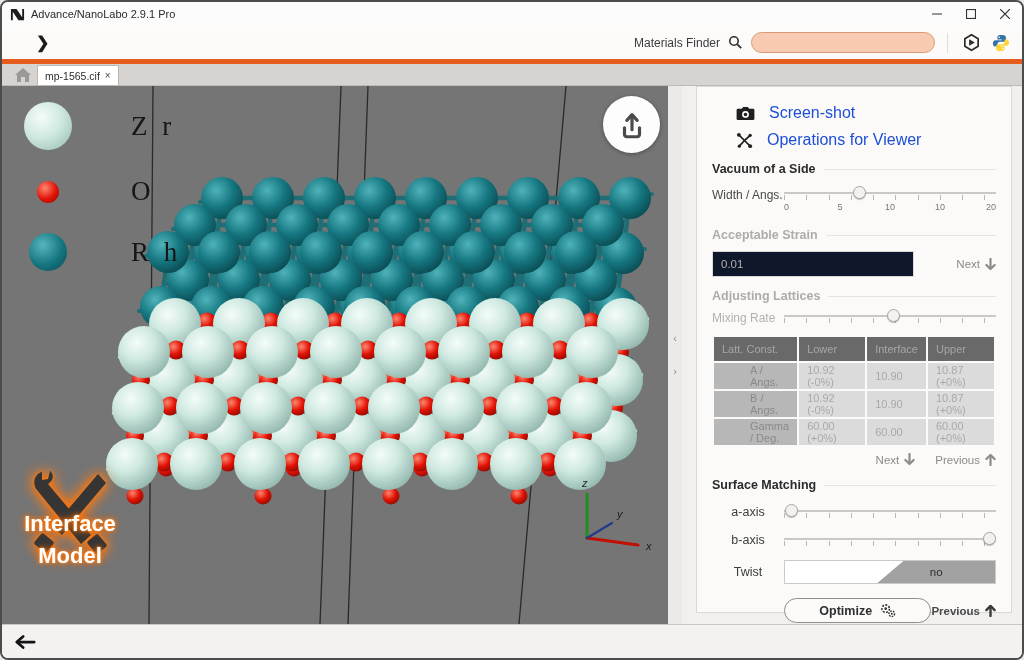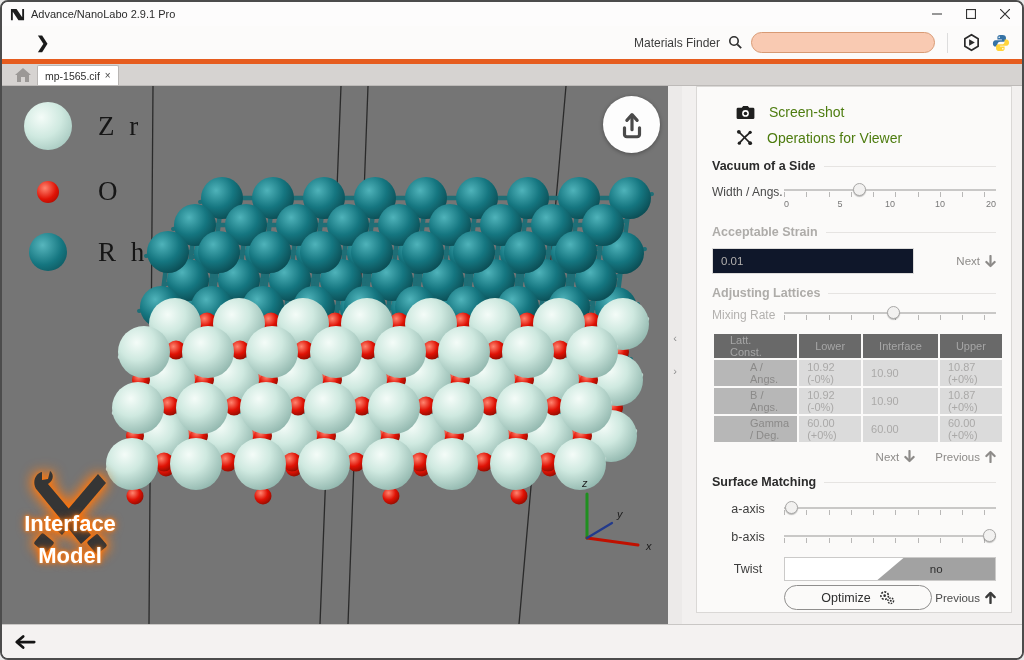--- a/index.html
+++ b/index.html
@@ -38,21 +38,21 @@
   .viewport svg.scene { position:absolute; left:0; top:0; }
 
   .collapse-strip { width:14px; height:538px; background:#eceae9; display:flex; flex-direction:column;
     align-items:center; justify-content:center; gap:22px; color:#8f8f8f; font-size:11px; flex:none; }
   .collapse-strip span { cursor:pointer; line-height:1; }
   .gutter { width:14px; flex:none; }
 
   
   .legend { position:absolute; left:22px; top:16px; }
   .legend-item { display:flex; align-items:center; margin-bottom:26px; }
-  .legend-item .lab { font-family:"Liberation Serif", serif; font-size:27px; color:#161616; letter-spacing:4px; }
+  .legend-item .lab { font-family:"Liberation Serif", serif; font-size:27px; color:#161616; letter-spacing:4px;margin-left:33px; }
   .sphere { border-radius:50%; margin-right:26px; flex:none; }
   .sphere-zr { width:48px; height:48px; background:radial-gradient(circle at 36% 32%, #f4fcf8, #cfe9e0 45%, #93b9b0 100%); }
   .sphere-o  { width:22px; height:22px; margin-left:13px; margin-right:39px; background:radial-gradient(circle at 36% 32%, #ff8570, #e01205 55%, #8d0b00 100%); }
   .sphere-rh { width:38px; height:38px; margin-left:5px; margin-right:31px; background:radial-gradient(circle at 36% 32%, #57b6bd, #157680 55%, #0a4950 100%); }
 
   
   .export-btn { position:absolute; right:8px; top:10px; width:57px; height:57px; border-radius:50%;
     background:#fdfdfd; box-shadow:0 1px 4px rgba(0,0,0,.35); display:flex; align-items:center; justify-content:center; cursor:pointer; }
 
   
@@ -62,21 +62,21 @@
     text-shadow:0 0 9px #ff6a00, 0 0 4px #ff7c10, 0 0 2px #ffa040; }
 
   
   .panel { width:316px; height:527px; background:#fbfaf9; border:1px solid #dad8d6; padding:8px 15px 0 15px; font-size:12px; color:#444; flex:none; }
   .sec-head { display:flex; align-items:center; margin-top:8px; }
   .sec-head .t { font-size:12.5px; font-weight:bold; color:#2b2b2b; white-space:nowrap; }
   .sec-head .rule { flex:1; height:1px; background:#e6e4e2; margin-left:8px; }
   .sec-head.disabled .t { color:#aeaca9; }
 
   .ctl-row { display:flex; align-items:center; gap:14px; margin:9px 0 0 24px; cursor:pointer; }
-  .ctl-row .txt { font-size:14px; color:#4d7c0f; }
+  .ctl-row .txt { font-size:16px; color:#1d4ed8; }
 
   .slider-row { display:flex; align-items:flex-start; margin-top:10px;justify-content:space-between; }
   .slider-row .lab { width:72px; font-size:12px; color:#4a4a4a; padding-top:2px; }
   .slider-row .lab.disabled { color:#b3b1af; }
   .slider { position:relative; flex:1; height:16px; }
   .slider .track { position:absolute; left:0; right:0; top:6px; height:2px; background:#c9c8c7; }
   .slider .ticks { position:absolute; left:0; right:0; top:9px; height:5px;
      background:repeating-linear-gradient(90deg, #b9b8b7 0 1px, transparent 1px 10.5%); }
   .slider .thumb { position:absolute; top:0; width:13px; height:13px; margin-left:-7px; border-radius:50%;
      background:#f2f1f0; border:1px solid #a9a8a7; box-shadow:0 1px 1px rgba(0,0,0,.25); cursor:pointer; }
@@ -85,35 +85,35 @@
   .tick-labels span:first-child { text-align:left; }
   .tick-labels span:last-child { text-align:right; }
 
   .strain-row { display:flex; align-items:center; margin-top:9px; }
   .strain-input { width:208px; height:26px; border:1px solid #dcdbda; background:#0f172a; font-size:11.5px; color:#b2b0ae; padding:0 8px; font-family:"Liberation Sans", sans-serif; }
   .link-btn { display:flex; align-items:center; gap:5px; font-size:11.5px; color:#8d8b89; cursor:pointer; }
   .link-btn.dark { color:#4a4a4a; }
   .strain-row .link-btn { margin-left:42px; }
 
   table.latt { width:100%; border-collapse:separate; border-spacing:2px; margin-top:10px; font-size:11px; }
-  table.latt th { background:#696969; color:#a6a6a6; font-weight:normal; height:24px; text-align:left; padding:0 16px; }
+  table.latt th { background:#696969; color:#a6a6a6; font-weight:normal; height:24px; text-align:left; padding:0 8px; }
   table.latt th:first-child { width:82px; }
   table.latt td { background:#dbdbdb; color:#aaa9a8; height:26px; padding:0 8px; }
   table.latt td.rowhead { background:#b7b7b7; color:#8b8a89;padding-left:36px; }
   .table-nav { display:flex; justify-content:flex-end; gap:20px; margin-top:6px; }
 
   .axis-row { display:flex; align-items:center; margin-top:12px; }
   .axis-row .lab { width:72px; text-align:center; font-size:12.5px; color:#3d3d3d; }
   .twist-row { display:flex; align-items:center; margin-top:12px; }
   .twist-row .lab { width:72px; text-align:center; font-size:12.5px; color:#3d3d3d; }
   .twist-toggle { position:relative; flex:1; height:24px; background:#fff; border:1px solid #cbcac9; cursor:pointer; }
   .twist-no { position:absolute; right:0; top:0; height:100%; width:56%; background:#a2a2a2;
      clip-path:polygon(26px 0, 100% 0, 100% 100%, 0 100%); display:flex; align-items:center; justify-content:center;
      font-size:11.5px; color:#2e2e2e; }
-  .opt-row { display:flex; align-items:center; margin-top:4px; }
+  .opt-row { display:flex; align-items:center; margin-top:14px;font-weight:bold; }
   .optimize-btn { width:148px; height:25px; margin-left:72px; border:1px solid #8f8e8d; border-radius:13px; background:#fbfaf9;
      display:flex; align-items:center; justify-content:center; gap:8px; font-size:12.5px; color:#2f2f2f; cursor:pointer; }
   .opt-row .link-btn { margin-left:auto; }
 
   
   .bottombar { height:34px; background:#f4f2f1; border-top:1px solid #c9c7c5; display:flex; align-items:center; padding-left:12px; }
   .back-btn { cursor:pointer; display:flex; align-items:center; }
 </style>
 </head>
 <body>

